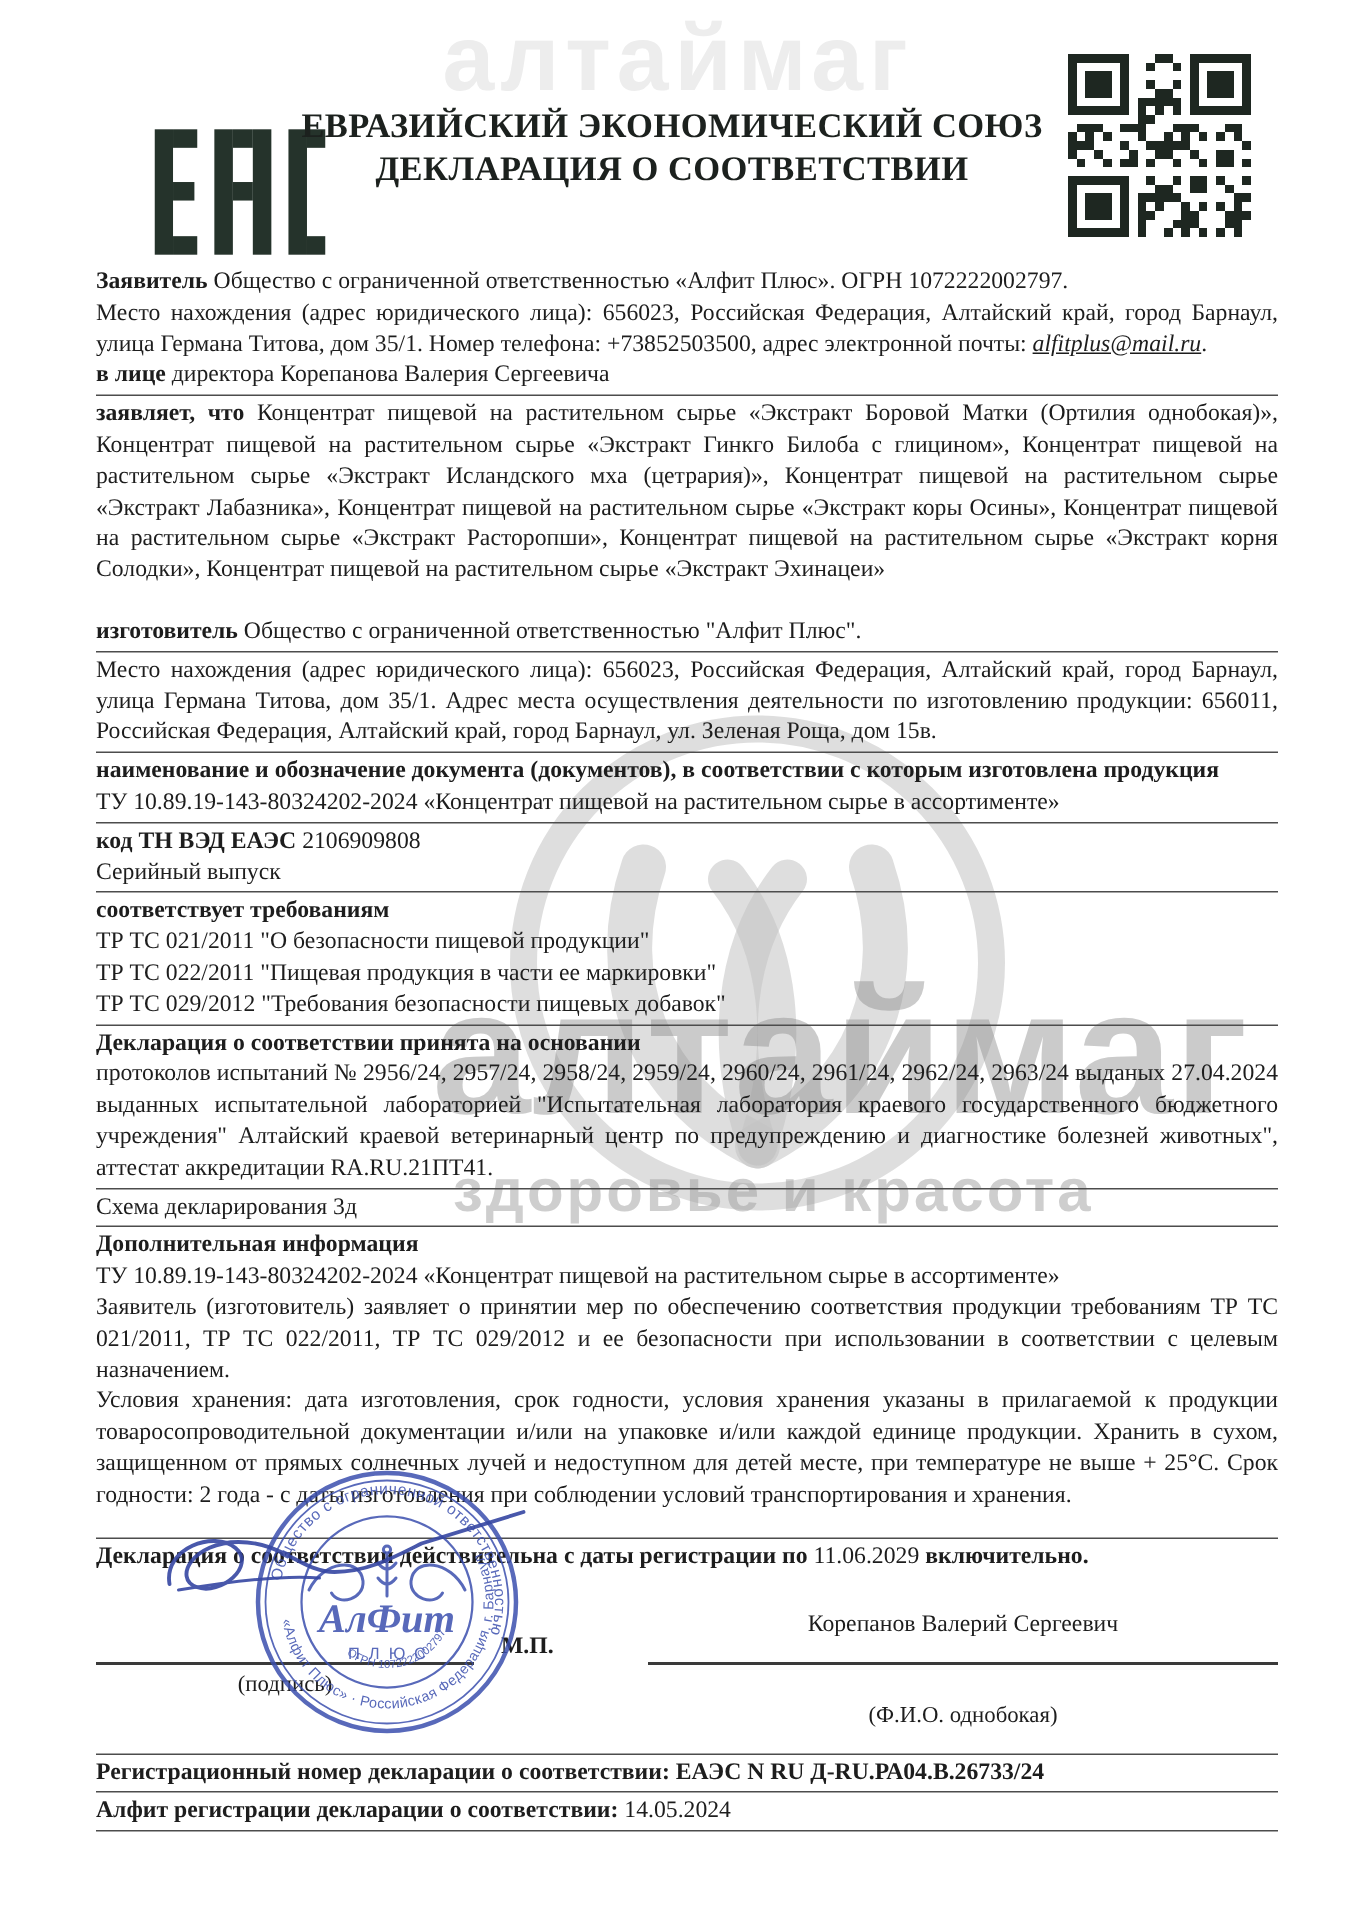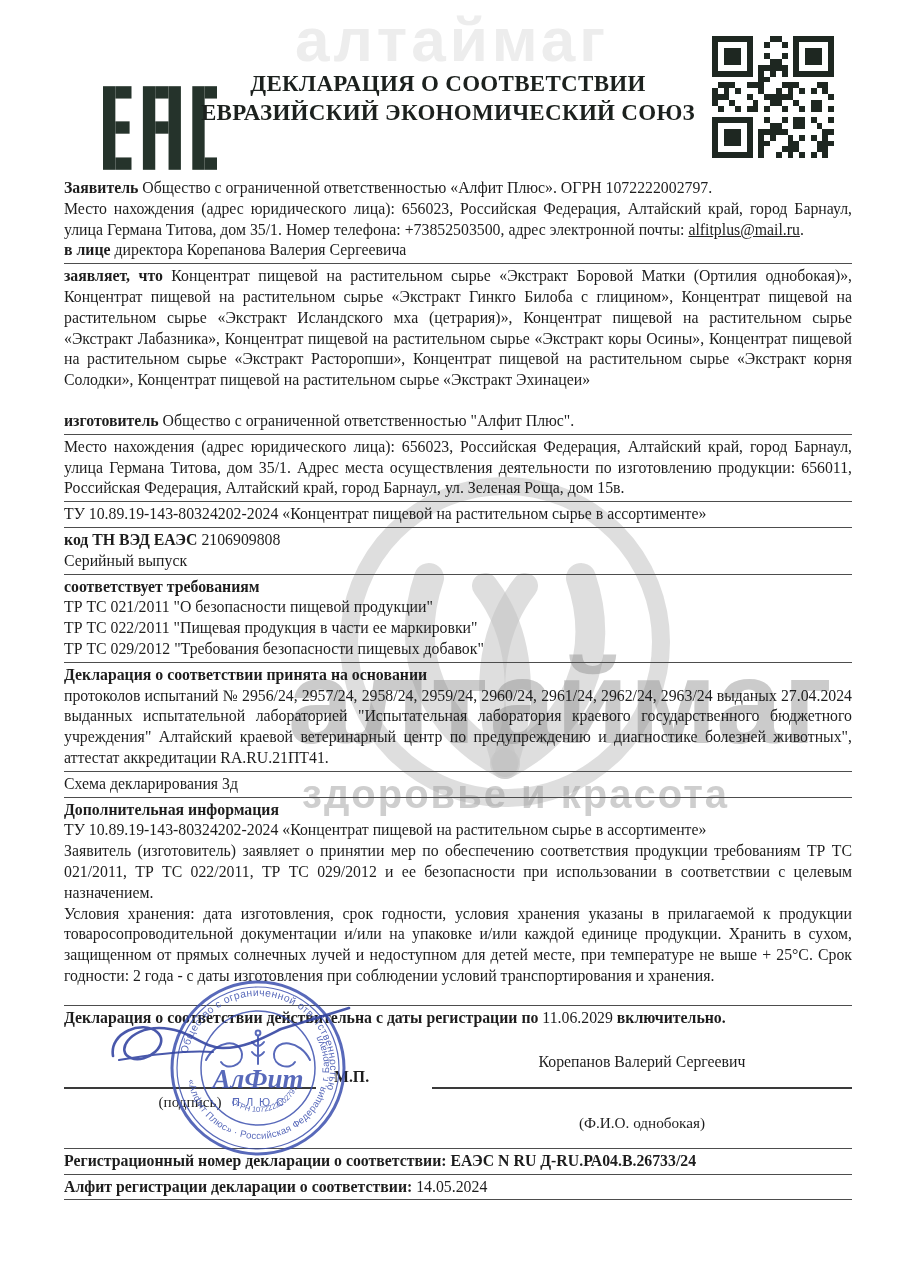--- a/index.html
+++ b/index.html
@@ -12,21 +12,21 @@
   .titles { position:absolute; left:183px; top:70px; width:530px; text-align:center;
     font-size:23px; font-weight:700; color:#1c211e; line-height:1.26; letter-spacing:.3px; z-index:2; }
   .eac-logo { position:absolute; left:103px; top:86px; z-index:2; }
   .qr { position:absolute; left:712px; top:36px; width:122px; height:122px; z-index:2; }
   
   .doc-body { position:absolute; left:64px; top:178px; width:788px; z-index:2;
     font-size:15.8px; line-height:20.8px; text-align:justify; }
   .doc-body p { margin:0; }
   b { font-weight:700;margin-top:20px; }
   .rule { border-top:1.9px solid #4d4d4d; margin:2px 0; height:0; }
-  .u { text-decoration:underline; }
+  .u { text-decoration:underline;font-style:italic; }
   .gap { height:20px; }
   .gap-sm { height:16px; }
   
   .sigrow { display:flex; align-items:flex-end; margin-top:24px; }
   .sig-line { width:252px; border-bottom:2px solid #3a3a3a; height:22px; }
   .mp { font-weight:700; margin-left:18px; padding-bottom:1px; }
   .fio-wrap { margin-left:auto; width:420px; text-align:center; border-bottom:2px solid #3a3a3a; padding-bottom:14px; }
   .caprow { display:flex; font-size:15.2px; margin-top:3px; text-align:center;flex-direction:column; }
   .sign-cap { width:252px; }
   .fio-cap { margin-left:auto; width:420px; }
@@ -66,22 +66,22 @@
           <rect x="55" y="37" width="14" height="13"></rect>
         <rect x="94" y="0" width="13" height="88"></rect>
           <rect x="107" y="0" width="13" height="13"></rect>
         <rect x="107" y="75" width="13" height="13"></rect>
       </g>
     </svg>
     
   </div>
 
   <div class="titles">
+    <div>ЕВРАЗИЙСКИЙ ЭКОНОМИЧЕСКИЙ СОЮЗ</div>
     <div>ДЕКЛАРАЦИЯ О СООТВЕТСТВИИ</div>
-    <div>ЕВРАЗИЙСКИЙ ЭКОНОМИЧЕСКИЙ СОЮЗ</div>
   </div>
 
   <svg class="qr" id="qr" viewBox="0 0 21 21" style="shape-rendering:crispEdges">
       <rect x="0" y="0" width="21" height="21" fill="#ffffff"></rect>
       <rect x="10" y="0" width="1" height="1" fill="#1e2721"></rect>
       <rect x="11" y="0" width="1" height="1" fill="#1e2721"></rect>
       <rect x="9" y="1" width="1" height="1" fill="#1e2721"></rect>
       <rect x="12" y="1" width="1" height="1" fill="#1e2721"></rect>
       <rect x="9" y="3" width="1" height="1" fill="#1e2721"></rect>
       <rect x="12" y="3" width="1" height="1" fill="#1e2721"></rect>
@@ -220,20 +220,21 @@
 
     <p><b>заявляет, что</b> <span>Концентрат пищевой на растительном сырье «Экстракт Боровой Матки (Ортилия однобокая)», Концентрат пищевой на растительном сырье «Экстракт Гинкго Билоба с глицином», Концентрат пищевой на растительном сырье «Экстракт Исландского мха (цетрария)», Концентрат пищевой на растительном сырье «Экстракт Лабазника», Концентрат пищевой на растительном сырье «Экстракт коры Осины», Концентрат пищевой на растительном сырье «Экстракт Расторопши», Концентрат пищевой на растительном сырье «Экстракт корня Солодки»,  Концентрат пищевой на растительном сырье «Экстракт Эхинацеи»</span></p>
 
     <div class="gap"></div>
 
     <p><b>изготовитель</b> <span>Общество с ограниченной ответственностью "Алфит Плюс".</span></p>
     <div class="rule"></div>
     <p>Место нахождения (адрес юридического лица): 656023, Российская Федерация, Алтайский край, город Барнаул, улица Германа Титова, дом 35/1. Адрес места осуществления деятельности по изготовлению продукции: 656011, Российская Федерация, Алтайский край, город Барнаул, ул. Зеленая Роща, дом 15в.</p>
     <div class="rule"></div>
 
+    <p><b>наименование и обозначение документа (документов), в соответствии с которым изготовлена продукция</b></p>
     <p>ТУ 10.89.19-143-80324202-2024 «Концентрат пищевой на растительном сырье в ассортименте»</p>
     <div class="rule"></div>
 
     <p><b>код ТН ВЭД ЕАЭС</b> <span>2106909808</span></p>
     <p>Серийный выпуск</p>
     <div class="rule"></div>
 
     <p><b>соответствует требованиям</b></p>
     <p>ТР ТС 021/2011 "О безопасности пищевой продукции"</p>
     <p>ТР ТС 022/2011 "Пищевая продукция в части ее маркировки"</p>

